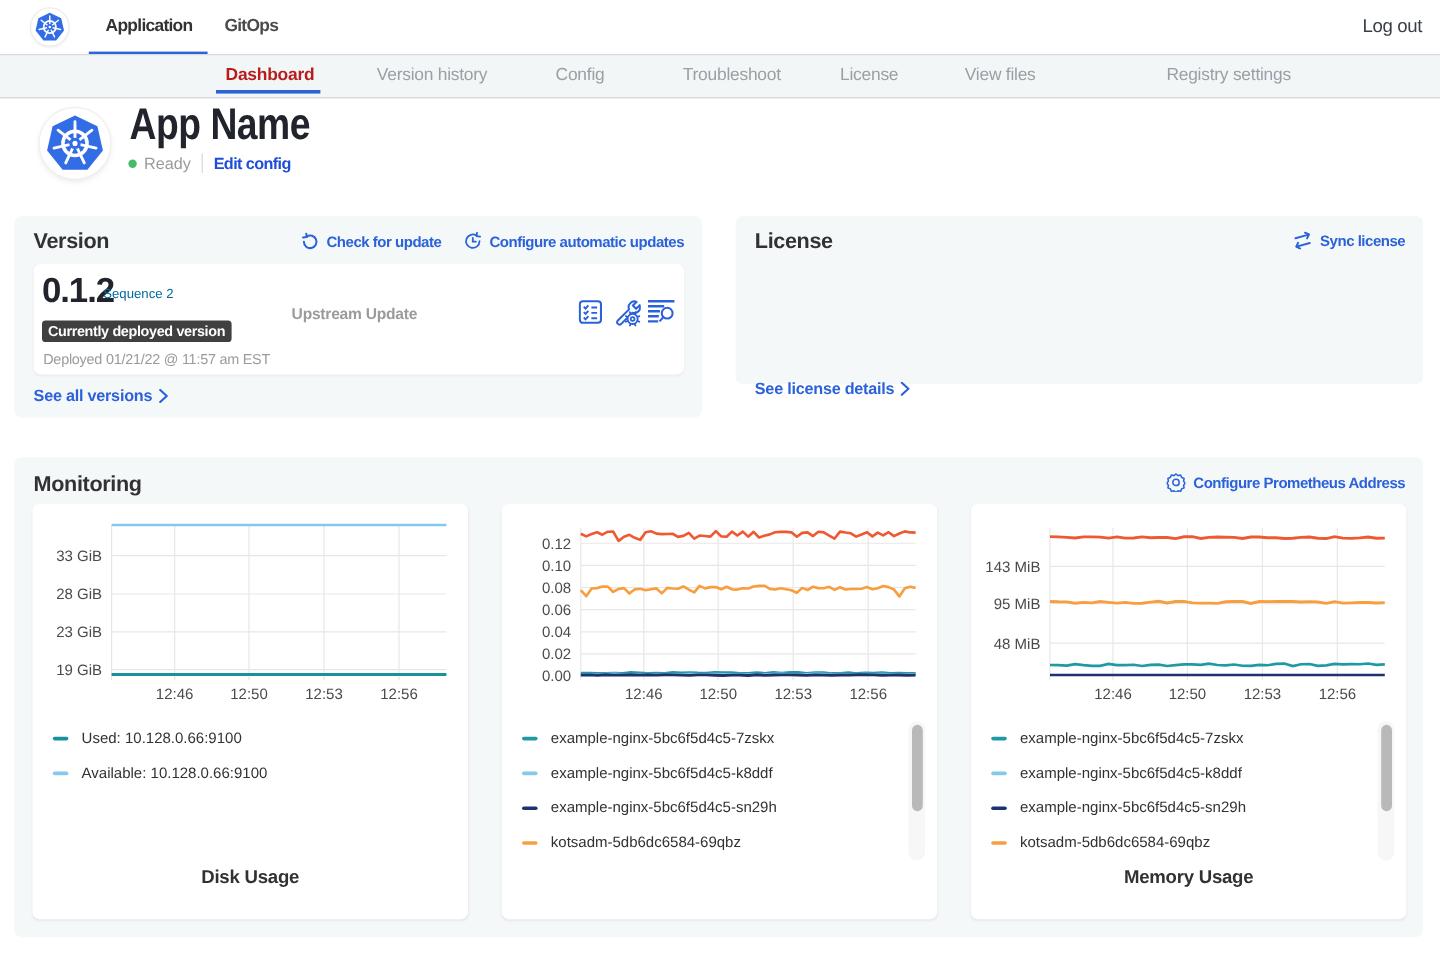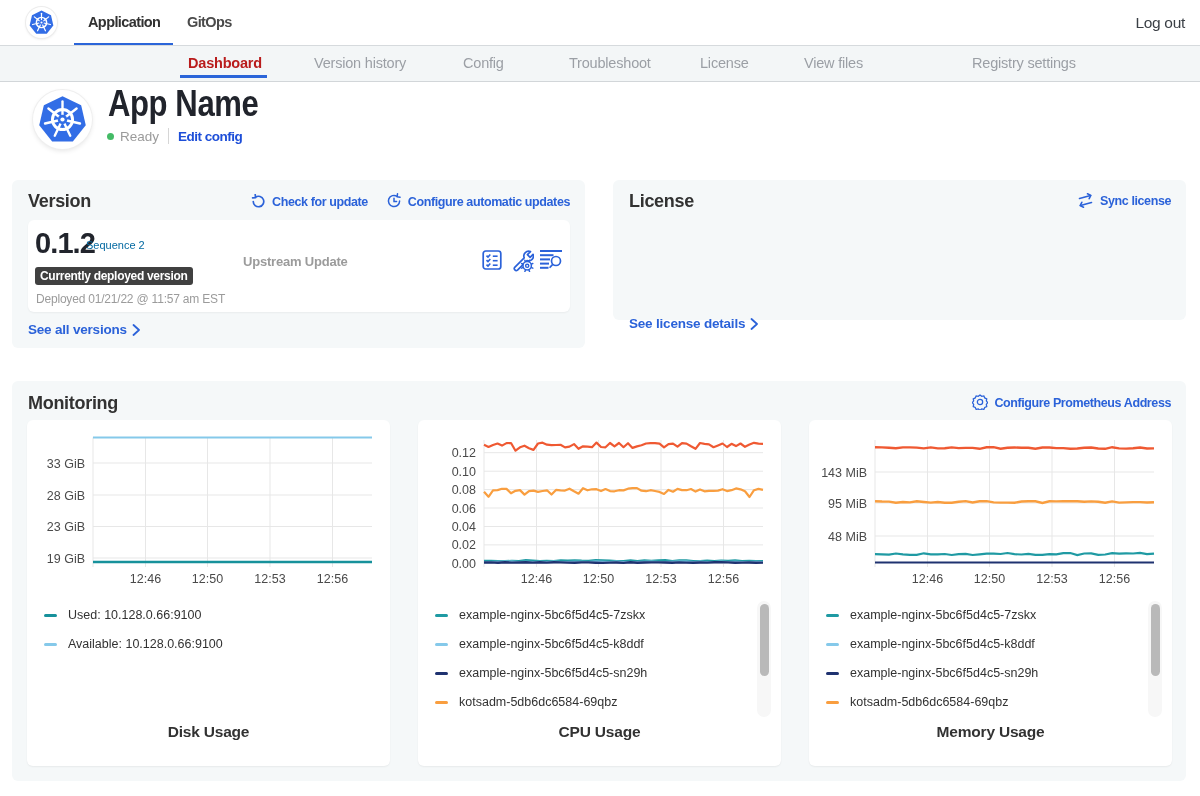--- a/index.html
+++ b/index.html
@@ -246,21 +246,20 @@
         </svg>
       <div style="position:absolute; top:181px; width:100%;">
           <div class="lgrow"><span class="dash" style="background:#1f9aa3"></span>example-nginx-5bc6f5d4c5-7zskx</div>
 <div class="lgrow"><span class="dash" style="background:#85c9ea"></span>example-nginx-5bc6f5d4c5-k8ddf</div>
 <div class="lgrow"><span class="dash" style="background:#1f3270"></span>example-nginx-5bc6f5d4c5-sn29h</div>
 <div class="lgrow"><span class="dash" style="background:#f99e3f"></span>kotsadm-5db6dc6584-69qbz</div>
         </div>
       <div class="scrollbar">
           <div class="thumb"></div>
         </div>
-      <div class="chtitle">CPU Usage</div>
     </div>
     <div class="chart-card" style="left:797px;">
       <svg width="363" height="170" viewBox="0 0 363 170" font-family="Liberation Sans, sans-serif">
           <line x1="66" y1="20" x2="66" y2="147" stroke="#e7e7e7" stroke-width="1"></line>
           <line x1="118.5" y1="20" x2="118.5" y2="147" stroke="#e7e7e7" stroke-width="1"></line>
           <line x1="180.5" y1="20" x2="180.5" y2="147" stroke="#e7e7e7" stroke-width="1"></line>
           <line x1="243" y1="20" x2="243" y2="147" stroke="#e7e7e7" stroke-width="1"></line>
           <line x1="305.5" y1="20" x2="305.5" y2="147" stroke="#e7e7e7" stroke-width="1"></line>
           <line x1="66" y1="52" x2="345" y2="52" stroke="#e7e7e7" stroke-width="1"></line>
           <line x1="66" y1="83" x2="345" y2="83" stroke="#e7e7e7" stroke-width="1"></line>

